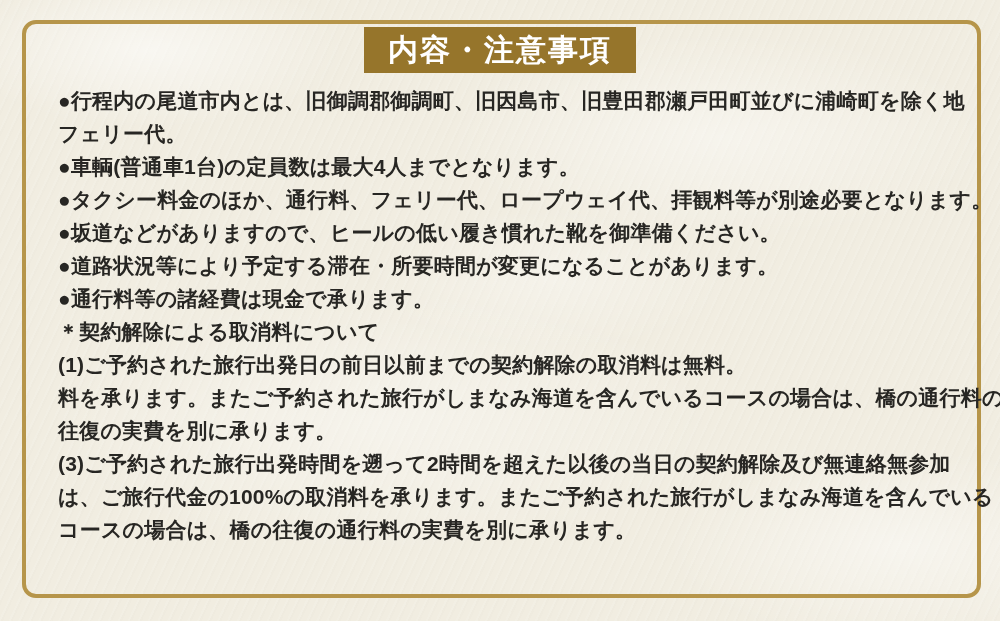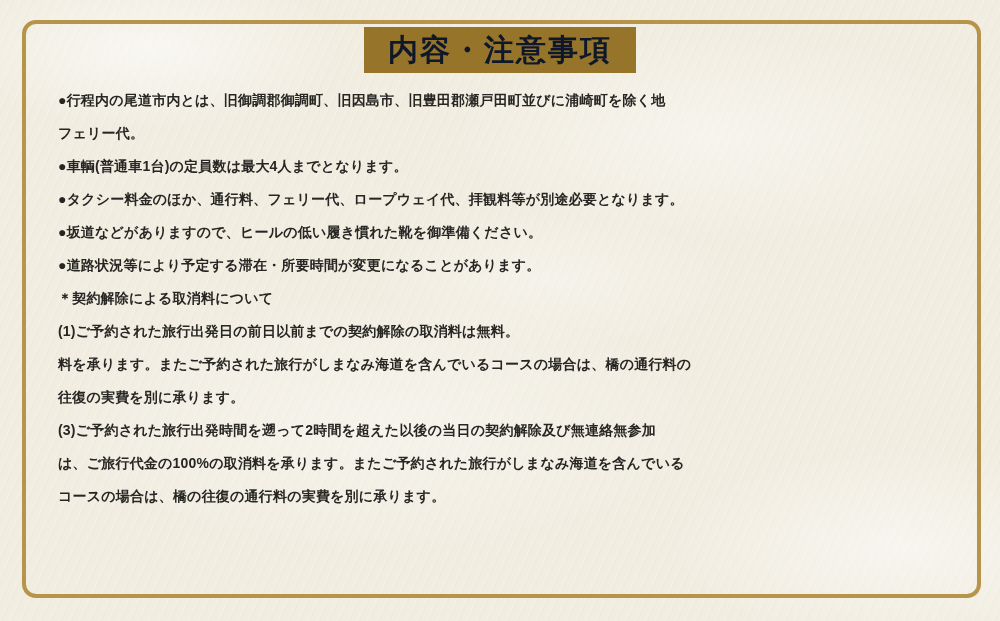--- a/index.html
+++ b/index.html
@@ -38,38 +38,38 @@
   }
   .title-box {
     position: absolute;
     top: 27px;
     left: 50%;
     transform: translateX(-50%);
     height: 46px;
     line-height: 46px;
     padding: 0 24px;
     background: #96752b;
-    color: #0f172a;
+    color: #ffffff;
     font-size: 30px;
     font-weight: 800;
     letter-spacing: 2px;
     white-space: nowrap;
     z-index: 2;
   }
   .content {
     position: absolute;
     left: 58px;
     top: 84px;
     width: 912px;
     z-index: 1;
   }
   .line {
     height: 33px;
     line-height: 33px;
-    font-size: 14px;
+    font-size: 21px;
     font-weight: 700;
     color: #272623;
     letter-spacing: 0.2px;
     white-space: nowrap;
   }
 </style>
 </head>
 <body>
 
 <div class="stage">
@@ -77,20 +77,21 @@
   <div class="title-box">
     <span>内容・注意事項</span>
   </div>
   <div class="content">
     <div class="line">●行程内の尾道市内とは、旧御調郡御調町、旧因島市、旧豊田郡瀬戸田町並びに浦崎町を除く地</div>
     <div class="line">フェリー代。</div>
     <div class="line">●車輌(普通車1台)の定員数は最大4人までとなります。</div>
     <div class="line">●タクシー料金のほか、通行料、フェリー代、ロープウェイ代、拝観料等が別途必要となります。</div>
     <div class="line">●坂道などがありますので、ヒールの低い履き慣れた靴を御準備ください。</div>
     <div class="line">●道路状況等により予定する滞在・所要時間が変更になることがあります。</div>
+    <div class="line">●通行料等の諸経費は現金で承ります。</div>
     <div class="line">＊契約解除による取消料について</div>
     <div class="line">(1)ご予約された旅行出発日の前日以前までの契約解除の取消料は無料。</div>
     <div class="line">料を承ります。またご予約された旅行がしまなみ海道を含んでいるコースの場合は、橋の通行料の</div>
     <div class="line">往復の実費を別に承ります。</div>
     <div class="line">(3)ご予約された旅行出発時間を遡って2時間を超えた以後の当日の契約解除及び無連絡無参加</div>
     <div class="line">は、ご旅行代金の100%の取消料を承ります。またご予約された旅行がしまなみ海道を含んでいる</div>
     <div class="line">コースの場合は、橋の往復の通行料の実費を別に承ります。</div>
   </div>
 </div>
 

